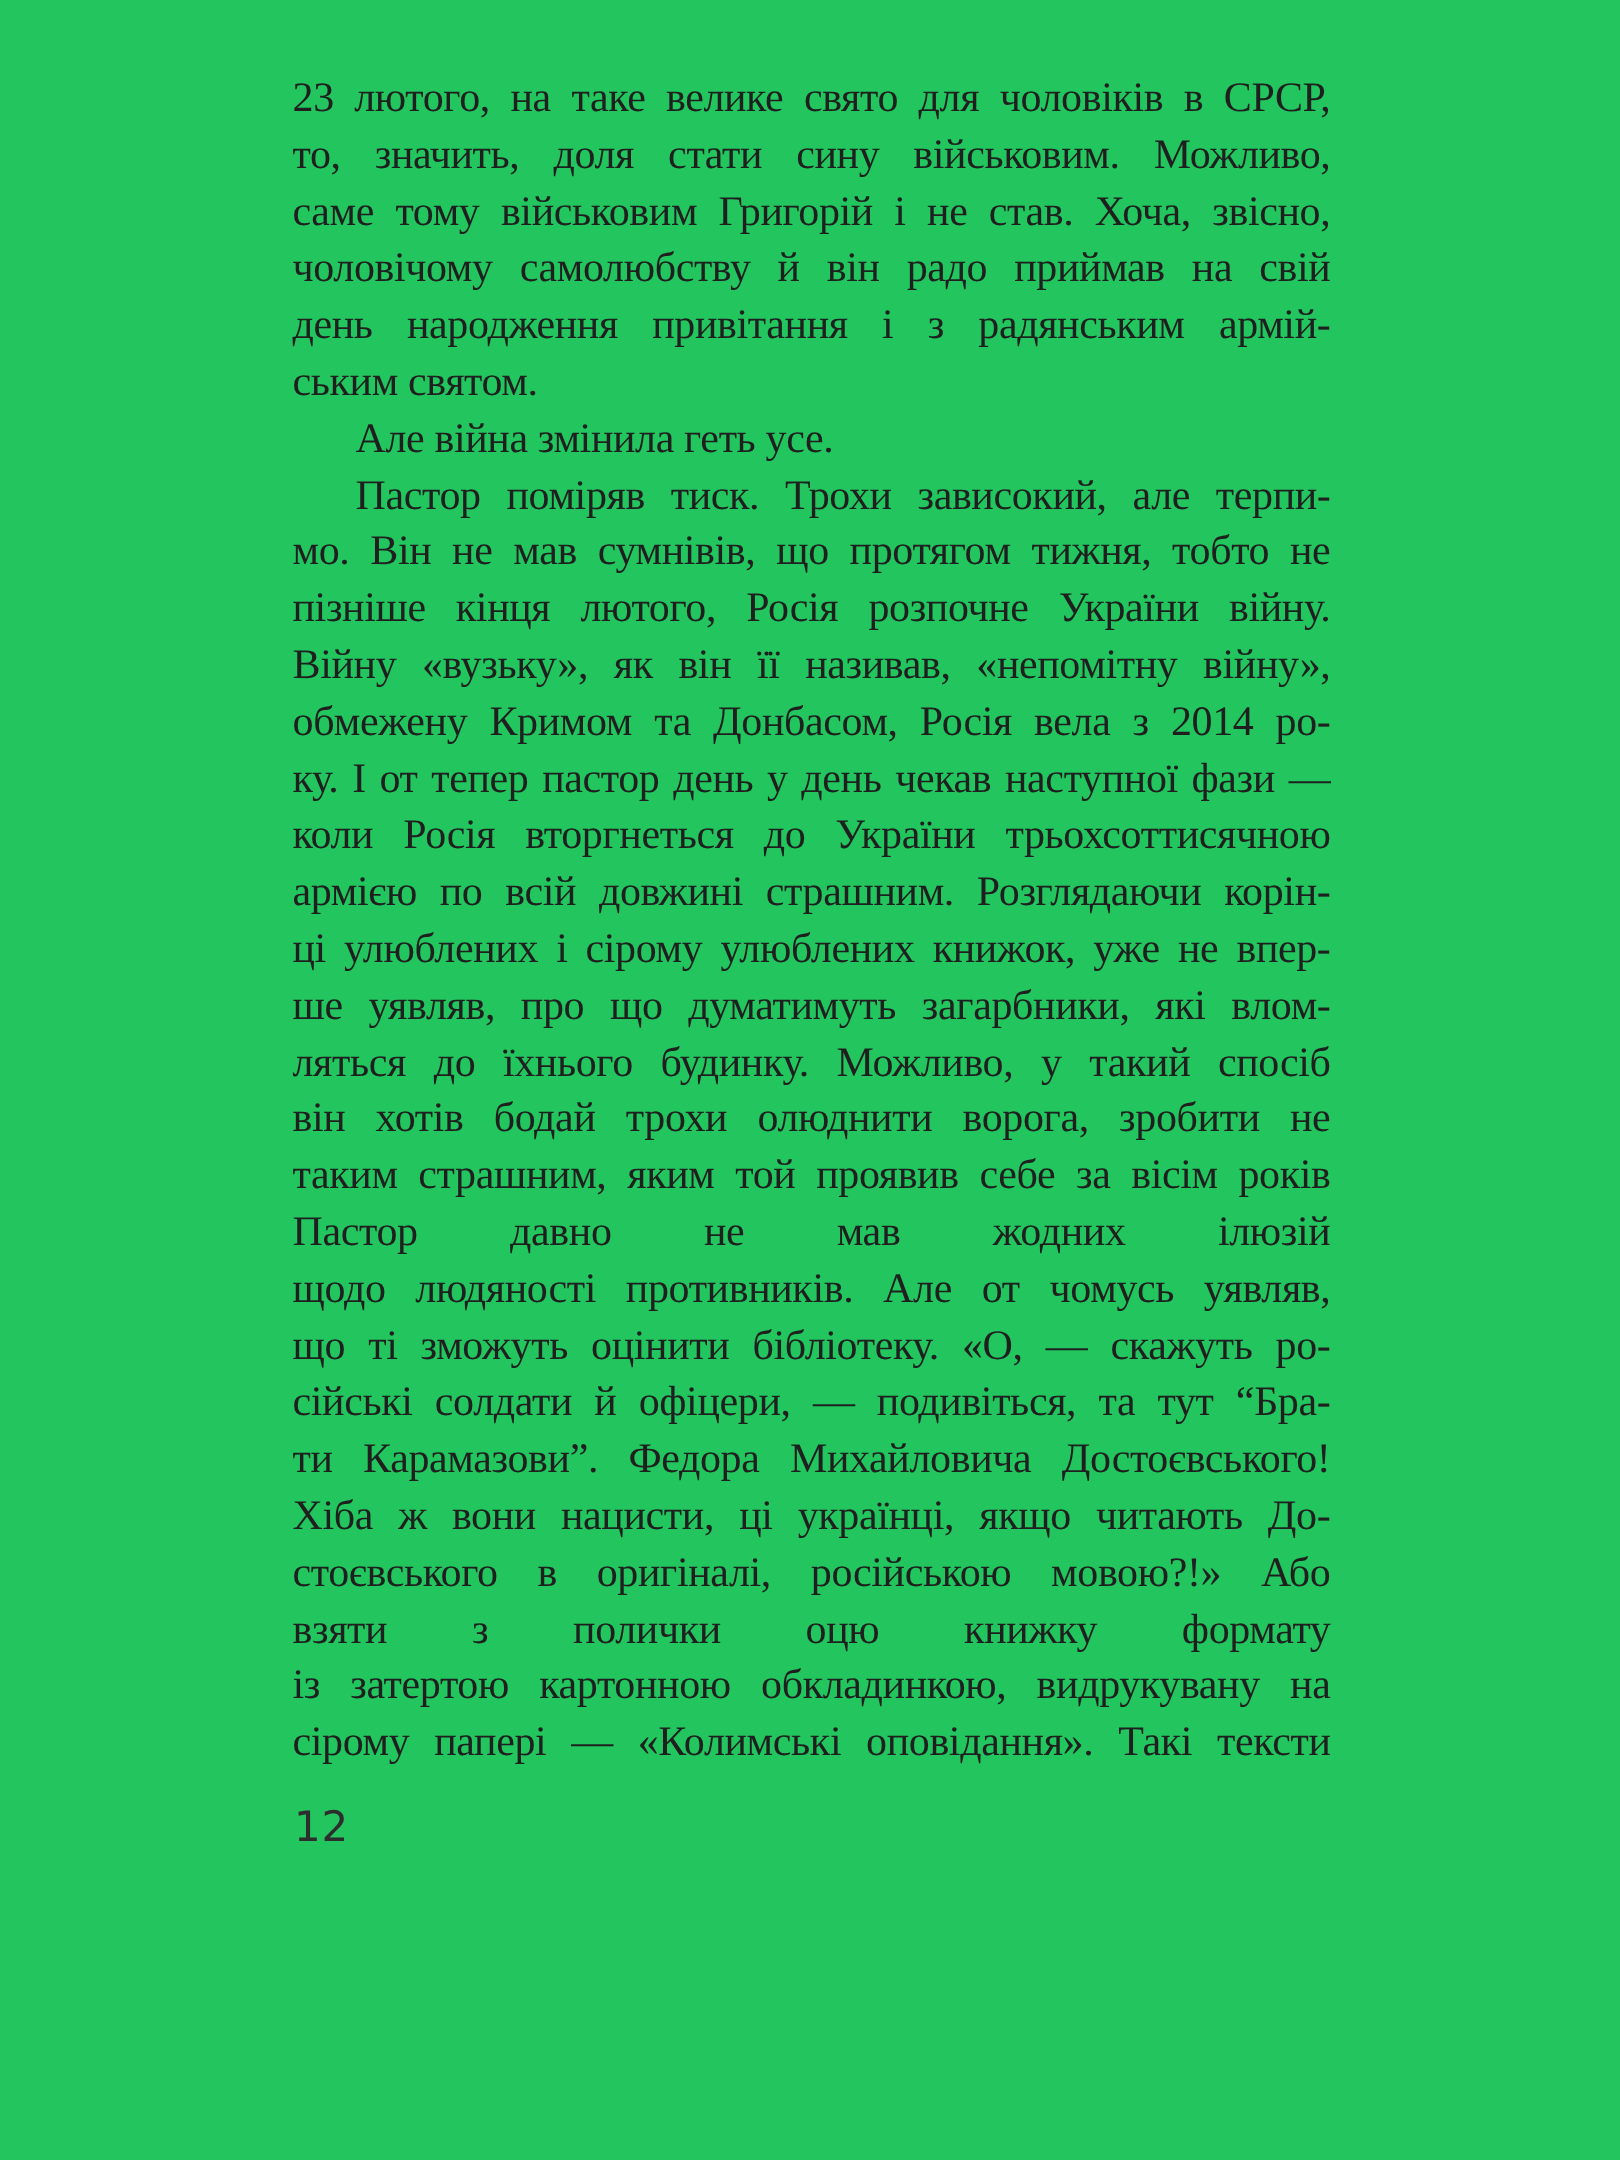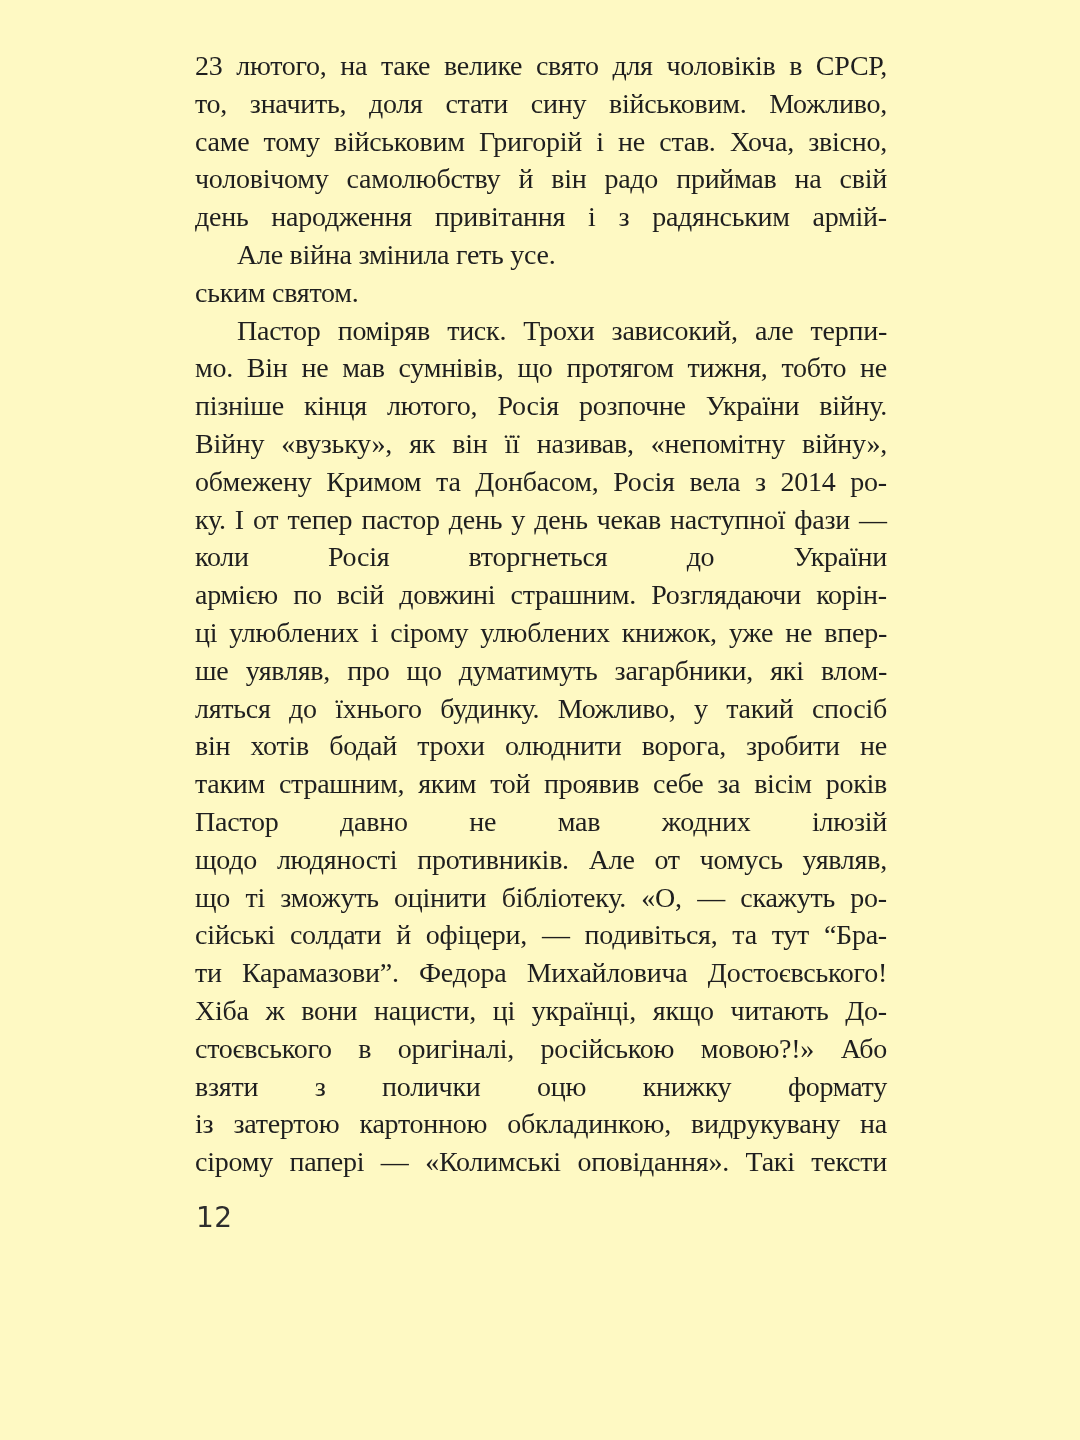--- a/index.html
+++ b/index.html
@@ -6,21 +6,21 @@
   body {
     width: 1080px;
     height: 1440px;
     background: #ffffff;
     overflow: hidden;
   }
   .page {
     position: relative;
     width: 1080px;
     height: 1440px;
-    background: #fef9c3;
+    background: #22c55e;
     font-family: "Liberation Serif", "DejaVu Serif", serif;
   }
   .text-block {
     position: absolute;
     left: 195px;
     top: 47px;
     width: 692px;
     font-size: 28px;
     color: #1f1f1f;
     letter-spacing: -0.25px;
@@ -100,22 +100,22 @@
       </div>
       <div class="line">
         <span>день</span>
         <span>народження</span>
         <span>привітання</span>
         <span>і</span>
         <span>з</span>
         <span>радянським</span>
         <span>армій-</span>
       </div>
+      <div class="line plain">ським святом.</div>
       <div class="line indent plain">Але війна змінила геть усе.</div>
-      <div class="line plain">ським святом.</div>
       <div class="line indent">
         <span>Пастор</span>
         <span>поміряв</span>
         <span>тиск.</span>
         <span>Трохи</span>
         <span>зависокий,</span>
         <span>але</span>
         <span>терпи-</span>
       </div>
       <div class="line">
@@ -173,20 +173,21 @@
         <span>наступної</span>
         <span>фази</span>
         <span>—</span>
       </div>
       <div class="line">
         <span>коли</span>
         <span>Росія</span>
         <span>вторгнеться</span>
         <span>до</span>
         <span>України</span>
+        <span>трьохсоттисячною</span>
       </div>
       <div class="line">
         <span>армією</span>
         <span>по</span>
         <span>всій</span>
         <span>довжині</span>
         <span>страшним.</span>
         <span>Розглядаючи</span>
         <span>корін-</span>
       </div>

